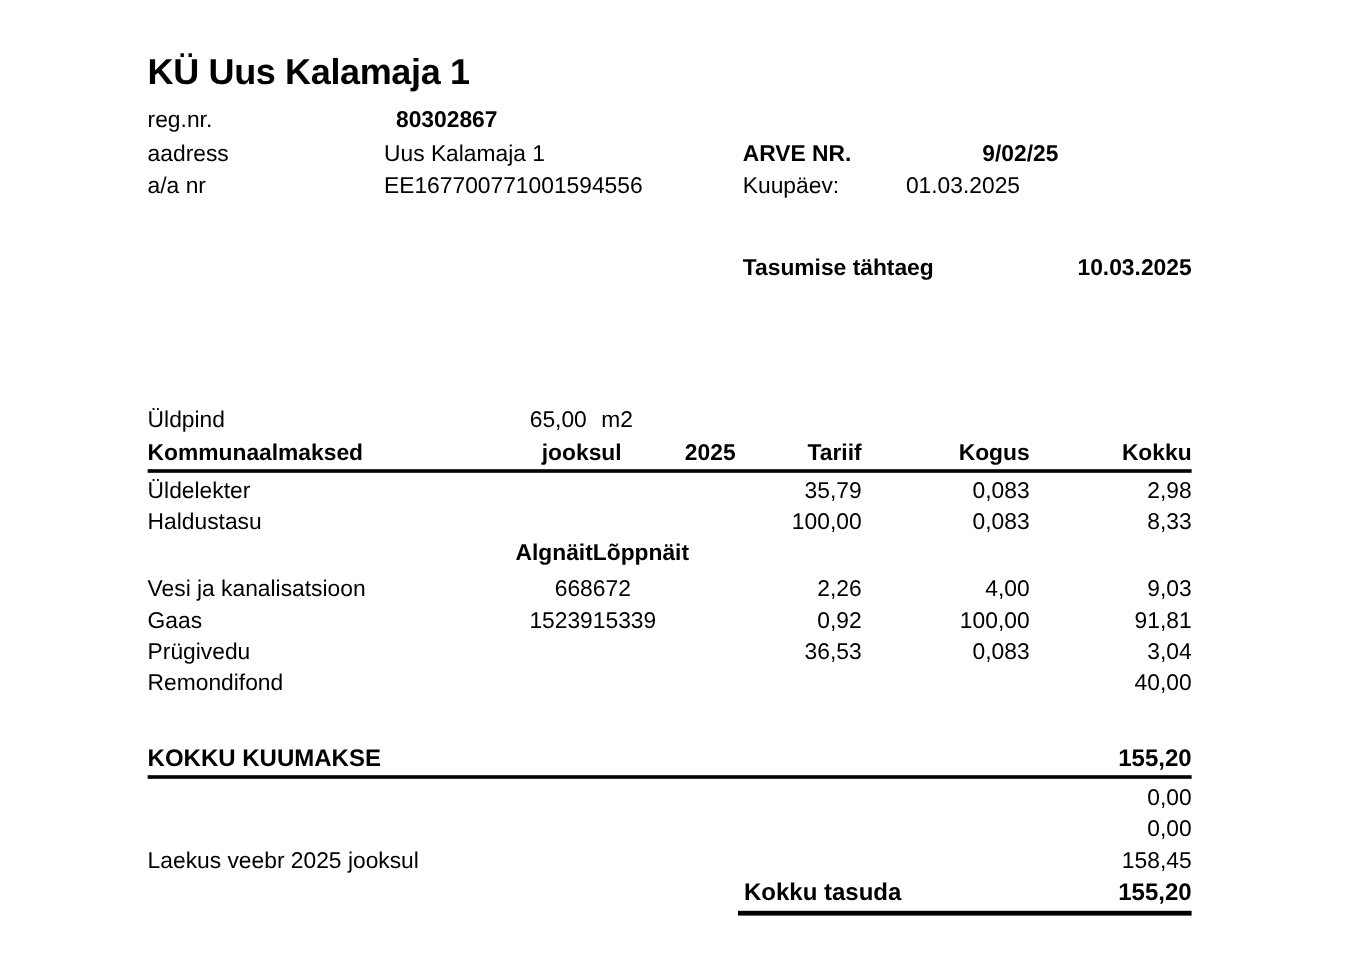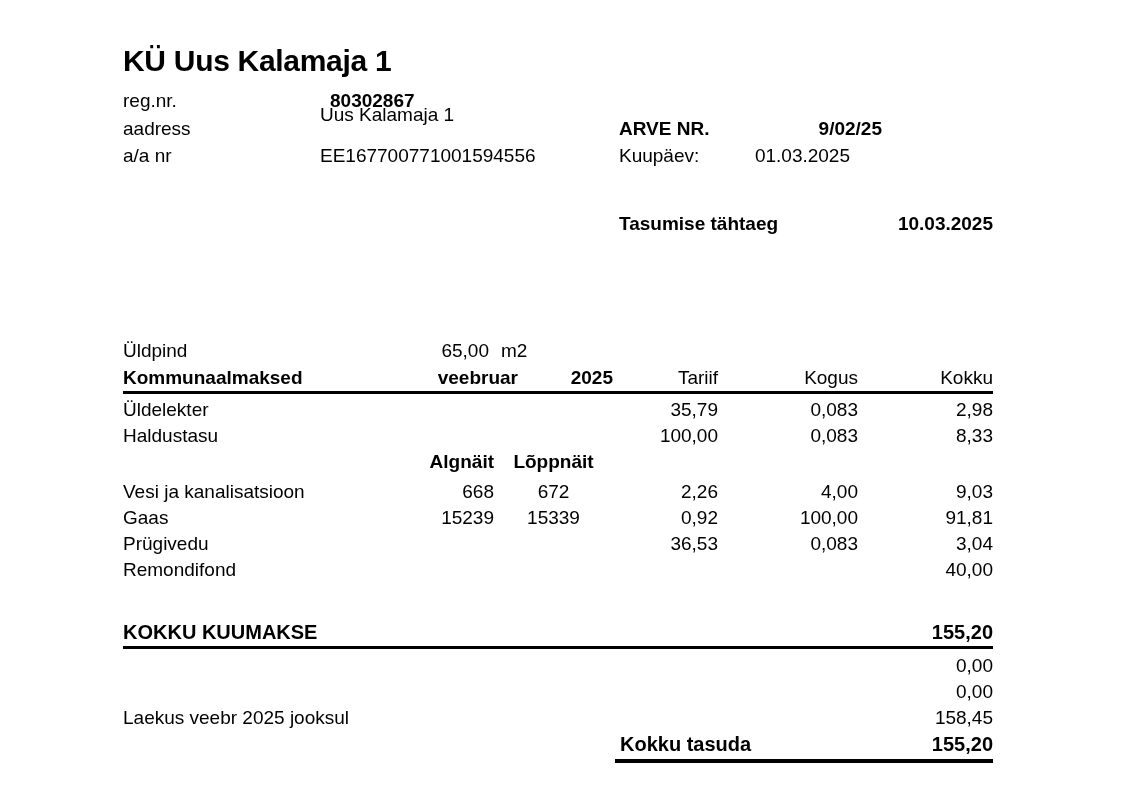--- a/index.html
+++ b/index.html
@@ -93,31 +93,31 @@
   }
 
   .row {
     position: relative;
     height: 26px;
   }
 
   
   .c-name   { position: absolute; left: 0px;   top: 0; font-size: 19px; white-space: pre; }
   .c-m1     { position: absolute; left: 231px; top: 0; width: 140px; text-align: right; font-size: 19px; }
-  .c-m2     { position: absolute; left: 371px; top: 0; width: 119px; text-align: center; font-size: 19px; }
+  .c-m2     { position: absolute; left: 371px; top: 0; width: 119px; text-align: left; font-size: 19px; }
   .c-tariff { position: absolute; left: 450px; top: 0; width: 145px; text-align: right; font-size: 19px; }
   .c-qty    { position: absolute; left: 595px; top: 0; width: 140px; text-align: right; font-size: 19px; }
   .c-total  { position: absolute; left: 735px; top: 0; width: 135px; text-align: right; font-size: 19px; }
 
   .c-month  { position: absolute; left: 231px; top: 0; width: 164px; text-align: right; font-size: 19px; font-weight: bold;}
   .c-year   { position: absolute; left: 400px; top: 0; width: 90px;  text-align: right; font-size: 19px; font-weight: bold;}
 
   .hdr-row .c-tariff,
   .hdr-row .c-qty,
-  .hdr-row .c-total { font-weight: normal; }
+  .hdr-row .c-total { font-weight: bold; }
 
   .area-row { height: 27px; }
   .area-label { position: absolute; left: 0; top: 0; font-size: 19px; }
   .area-val   { position: absolute; left: 231px; top: 0; width: 135px; text-align: right; font-size: 19px; }
   .area-unit  { position: absolute; left: 378px; top: 0; font-size: 19px; }
 
   .rule {
     position: absolute;
     left: 0;
     width: 870px;
@@ -177,21 +177,21 @@
 <body>
 
 <div class="page">
 
   <div class="t company-title">KÜ Uus Kalamaja 1</div>
 
   <div class="t hdr-label" style="top:91px;">reg.nr.</div>
   <div class="t hdr-value-b" style="top:91px;">80302867</div>
 
   <div class="t hdr-label" style="top:119px;">aadress</div>
-  <div class="t hdr-value" style="top:105px;">Uus Kalamaja 1</div>
+  <div class="t hdr-value" style="top:119px;">Uus Kalamaja 1</div>
 
   <div class="t hdr-label" style="top:146px;">a/a nr</div>
   <div class="t hdr-value" style="top:146px;">EE167700771001594556</div>
 
   <div class="t inv-label" style="top:119px;">ARVE NR.</div>
   <div class="t inv-value b" style="top:119px;padding-left:32px;">9/02/25</div>
 
   <div class="t inv-label-n" style="top:146px;">Kuupäev:</div>
   <div class="t inv-value" style="top:146px;">01.03.2025</div>
 
@@ -201,21 +201,21 @@
   <div class="tbl">
 
     <div class="row area-row">
       <div class="area-label">Üldpind</div>
       <div class="area-val">65,00</div>
       <div class="area-unit">m2</div>
     </div>
 
     <div class="row hdr-row" style="height:28px;">
       <div class="c-name b">Kommunaalmaksed</div>
-      <div class="c-month">veebruar</div>
+      <div class="c-month">jooksul</div>
       <div class="c-year">2025</div>
       <div class="c-tariff">Tariif</div>
       <div class="c-qty">Kogus</div>
       <div class="c-total">Kokku</div>
       <div class="rule" style="top:24px;"></div>
     </div>
 
     <div class="row" style="margin-top:4px;">
       <div class="c-name">Üldelekter</div>
       <div class="c-tariff">35,79</div>

